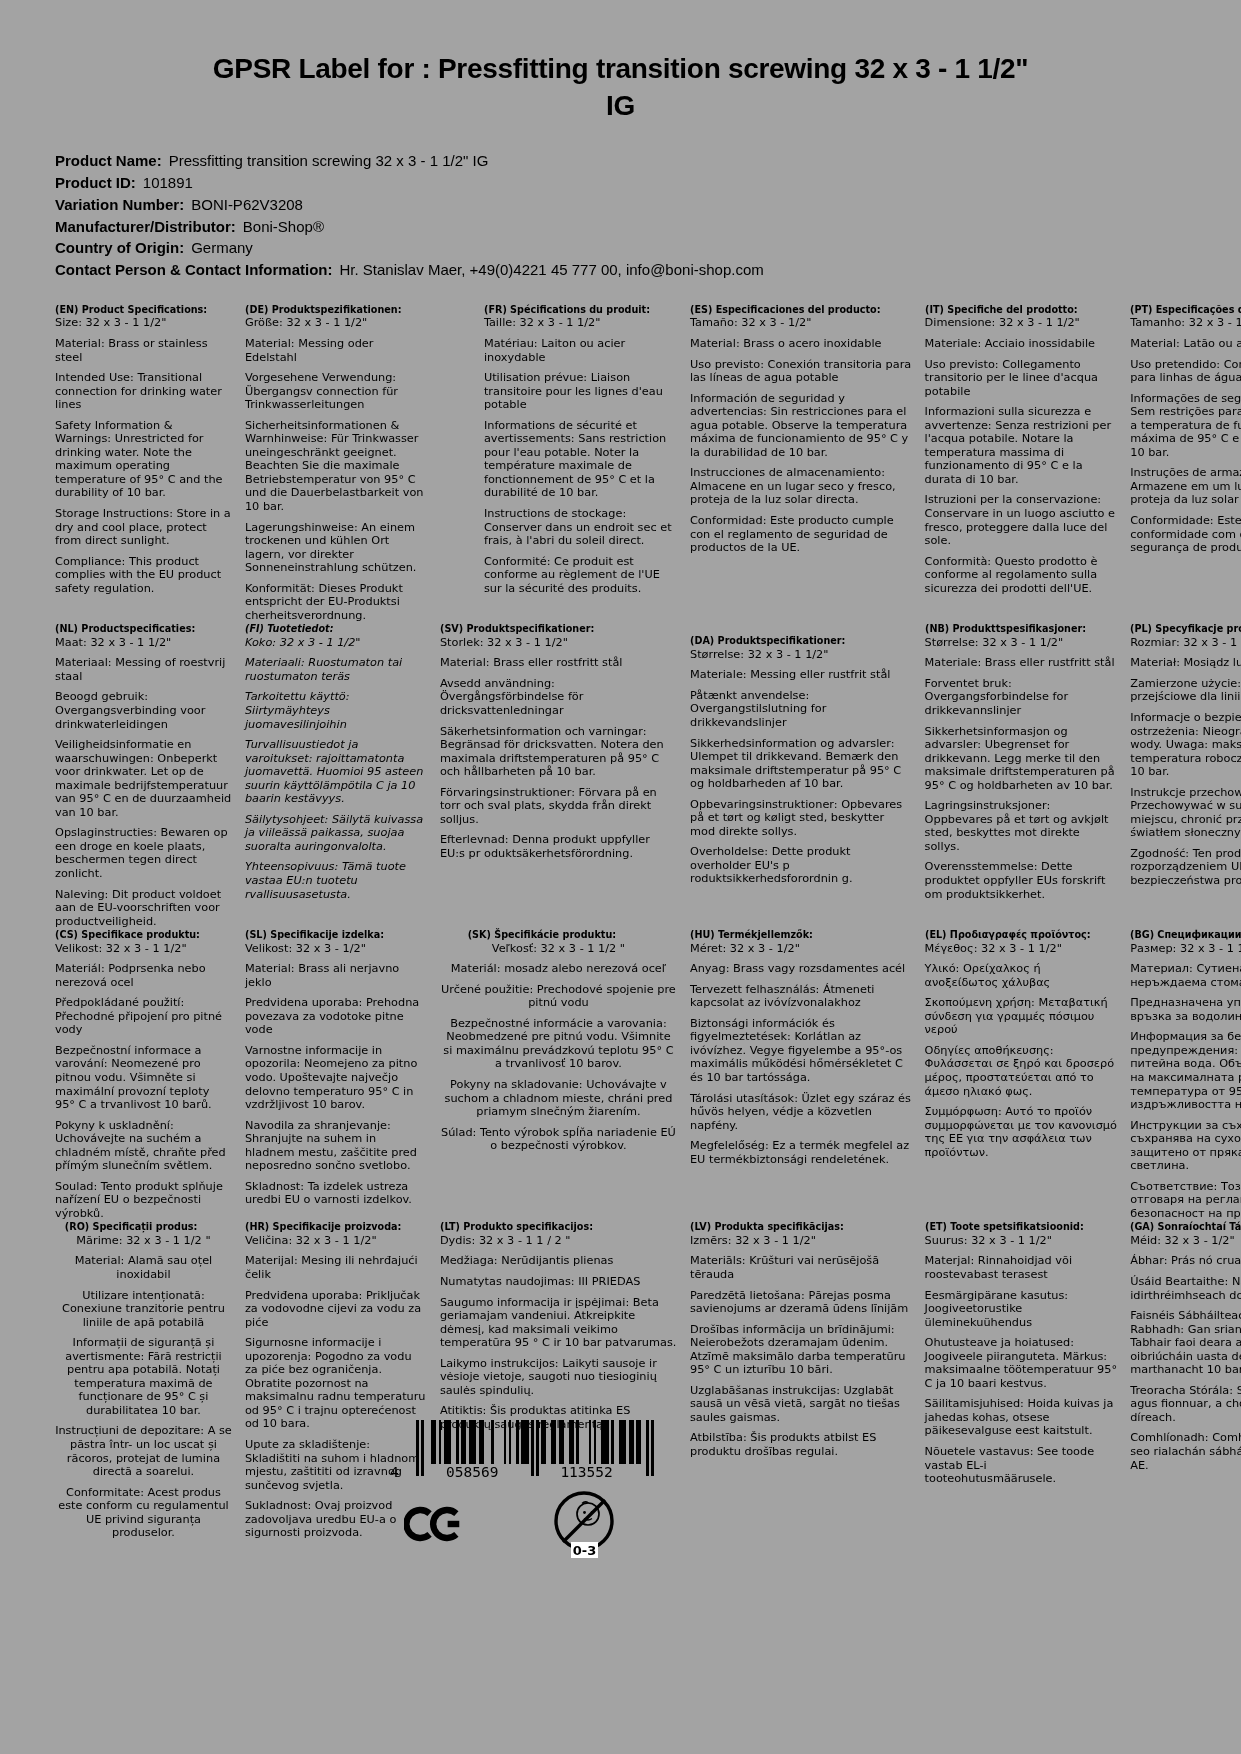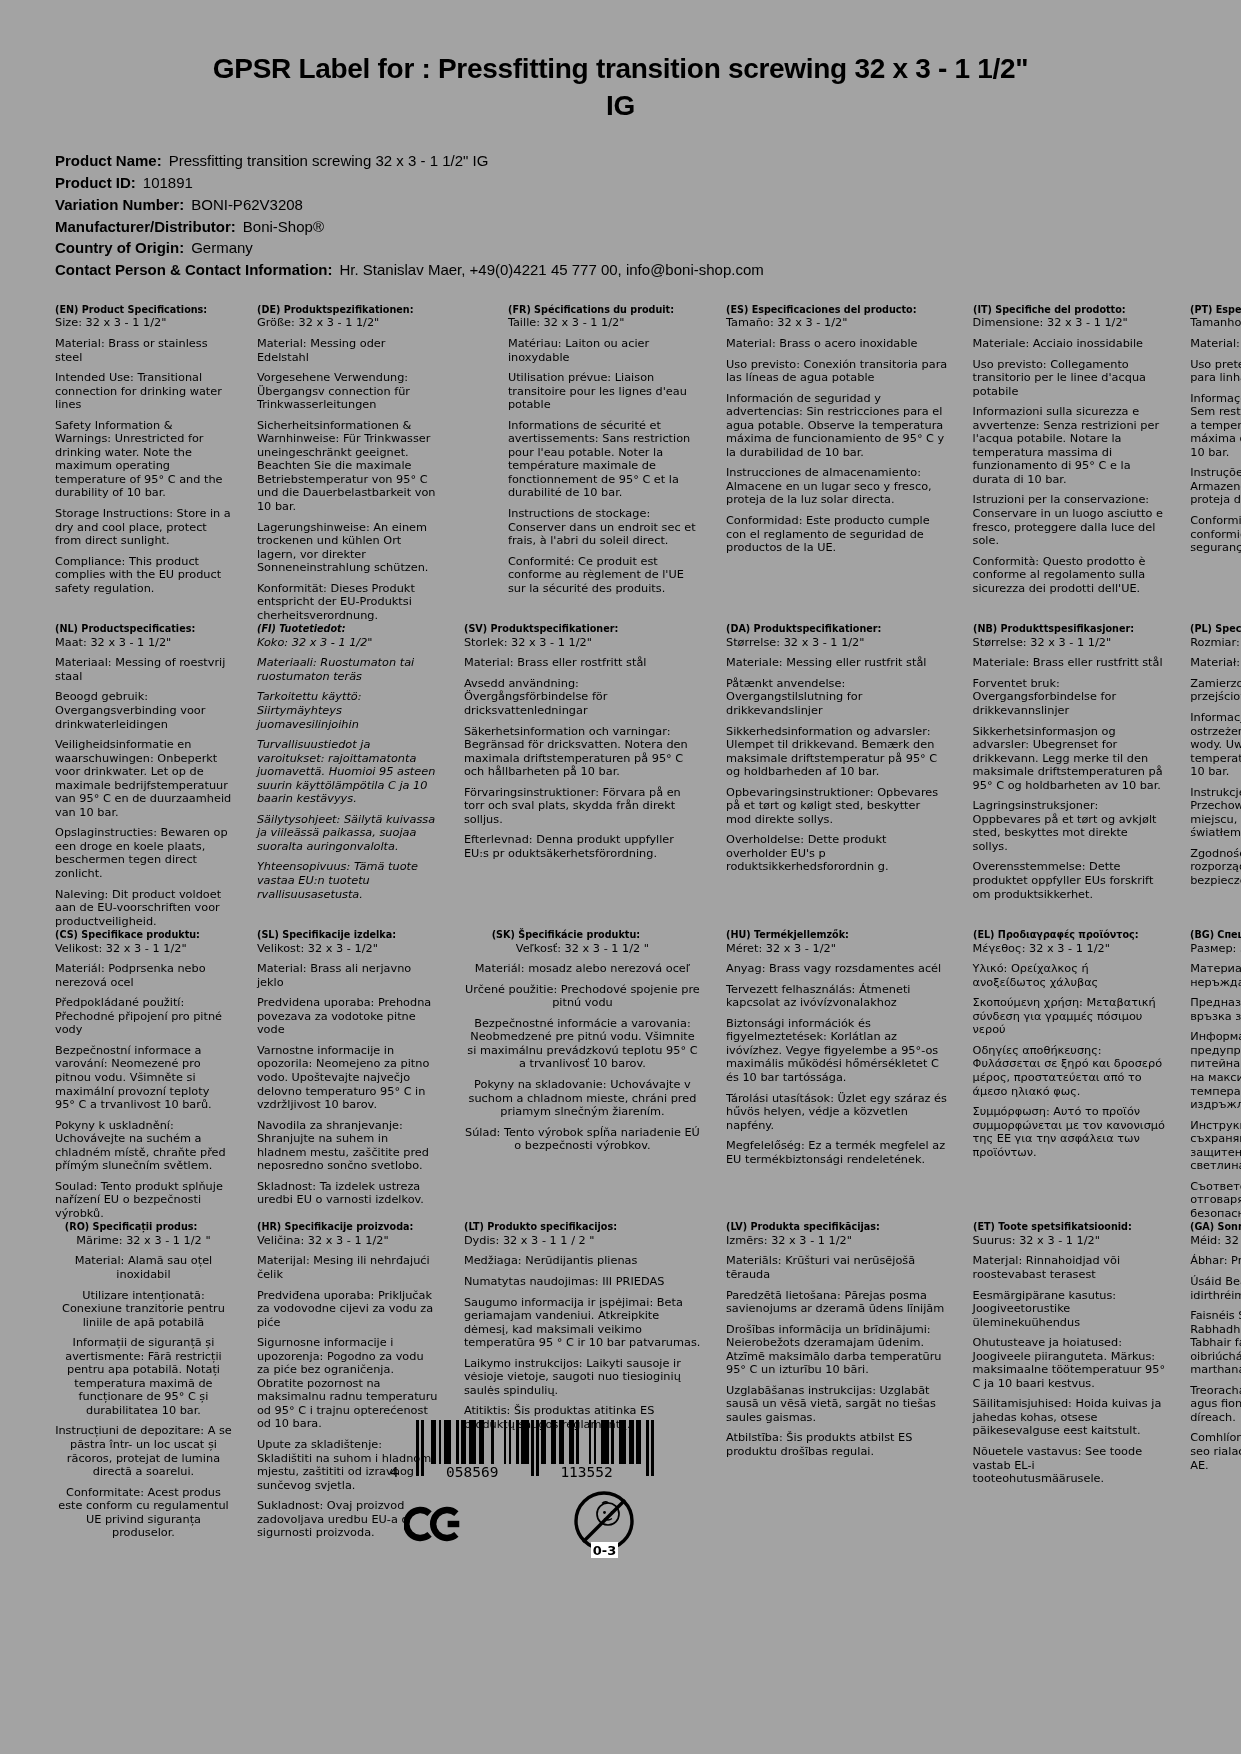--- a/index.html
+++ b/index.html
@@ -6,38 +6,38 @@
   .page{position:relative;width:1241px;height:1754px;background:#a3a3a3;color:#000;
         font-family:"DejaVu Sans",sans-serif;overflow:hidden;}
   .title{margin:0 auto;padding-top:50px;width:1010px;text-align:center;
          font-family:"Liberation Sans",sans-serif;font-weight:bold;
          font-size:28px;line-height:1.33;letter-spacing:-0.3px;}
   .product-info{margin:26px 0 0 55px;font-family:"Liberation Sans",sans-serif;
                 font-size:15px;}
   .pi-row{line-height:1.45;}
   .pi-label{font-weight:bold;margin-right:7px;}
   .lang-grid{margin:22px 50px 0 55px;display:grid;grid-template-columns:repeat(6,1fr);
-             column-gap:25px;align-items:start;}
+             column-gap:13px;align-items:start;}
   .lang-block{font-size:11.3px;line-height:1.2;}
   .lang-header{font-weight:bold;font-size:11.2px;white-space:nowrap;
                transform:scaleX(.86);transform-origin:left;}
   .lang-size{margin:0;}
   .lang-para{margin-top:7px;}
   .barcode-area{position:absolute;left:390px;top:1420px;width:280px;}
   .barcode-bars{display:flex;align-items:flex-start;margin-left:26px;height:56px;}
   .bc-m{flex:0 0 auto;width:2.5px;height:44px;}
   .bc-bar{background:#000;}
   .bc-guard{height:56px;}
   .barcode-nums{display:flex;margin-top:-12px;position:relative;
                 font-family:"DejaVu Sans Mono",monospace;font-size:14.5px;}
   .bc-first{width:22px;}
   .bc-g1{margin-left:34px;}
   .bc-g2{margin-left:62px;}
   .ce-mark{position:absolute;left:404px;top:1494px;width:64px;height:60px;}
-  .age-mark{position:absolute;left:572px;top:1486px;width:66px;height:76px;text-align:center;}
+  .age-mark{position:absolute;left:552px;top:1486px;width:66px;height:76px;text-align:center;}
 </style>
 </head>
 <body>
 
 <div class="page">
 
   <div class="title">
     <div>GPSR Label for : Pressfitting transition screwing 32 x 3 - 1 1/2"</div>
     <div>IG</div>
   </div>
@@ -138,21 +138,21 @@
       </div>
       <div class="lang-block" style="min-height: 278px;">
       <div class="lang-header">(SV) Produktspecifikationer:</div>
       <div class="lang-size">Storlek: 32 x 3 - 1 1/2"</div>
     <div class="lang-para">Material: Brass eller rostfritt stål</div>
         <div class="lang-para">Avsedd användning: Övergångsförbindelse för dricksvattenledningar</div>
         <div class="lang-para">Säkerhetsinformation och varningar: Begränsad för dricksvatten. Notera den maximala driftstemperaturen på 95° C och hållbarheten på 10 bar.</div>
         <div class="lang-para">Förvaringsinstruktioner: Förvara på en torr och sval plats, skydda från direkt solljus.</div>
         <div class="lang-para">Efterlevnad: Denna produkt uppfyller EU:s pr oduktsäkerhetsförordning.</div>
       </div>
-      <div class="lang-block" style="min-height: 278px;">
+      <div class="lang-block" style="min-height: 278px; margin-top: 12px;">
       <div class="lang-header">(DA) Produktspecifikationer:</div>
       <div class="lang-size">Størrelse: 32 x 3 - 1 1/2"</div>
     <div class="lang-para">Materiale: Messing eller rustfrit stål</div>
         <div class="lang-para">Påtænkt anvendelse: Overgangstilslutning for drikkevandslinjer</div>
         <div class="lang-para">Sikkerhedsinformation og advarsler: Ulempet til drikkevand. Bemærk den maksimale driftstemperatur på 95° C og holdbarheden af 10 bar.</div>
         <div class="lang-para">Opbevaringsinstruktioner: Opbevares på et tørt og køligt sted, beskytter mod direkte sollys.</div>
         <div class="lang-para">Overholdelse: Dette produkt overholder EU's p roduktsikkerhedsforordnin g.</div>
       </div>
       <div class="lang-block" style="min-height: 278px;">
       <div class="lang-header">(NB) Produkttspesifikasjoner:</div>

